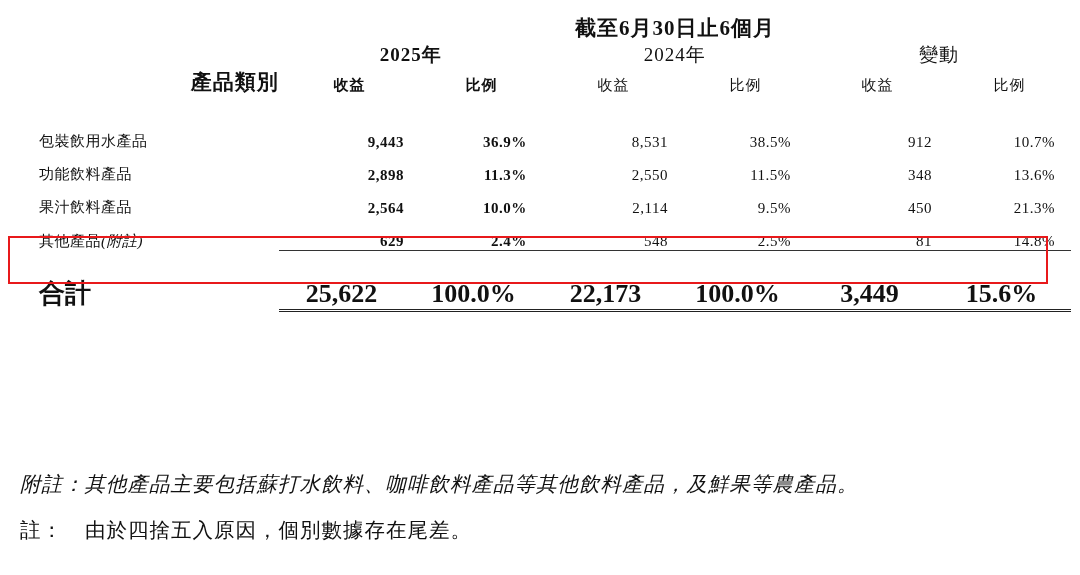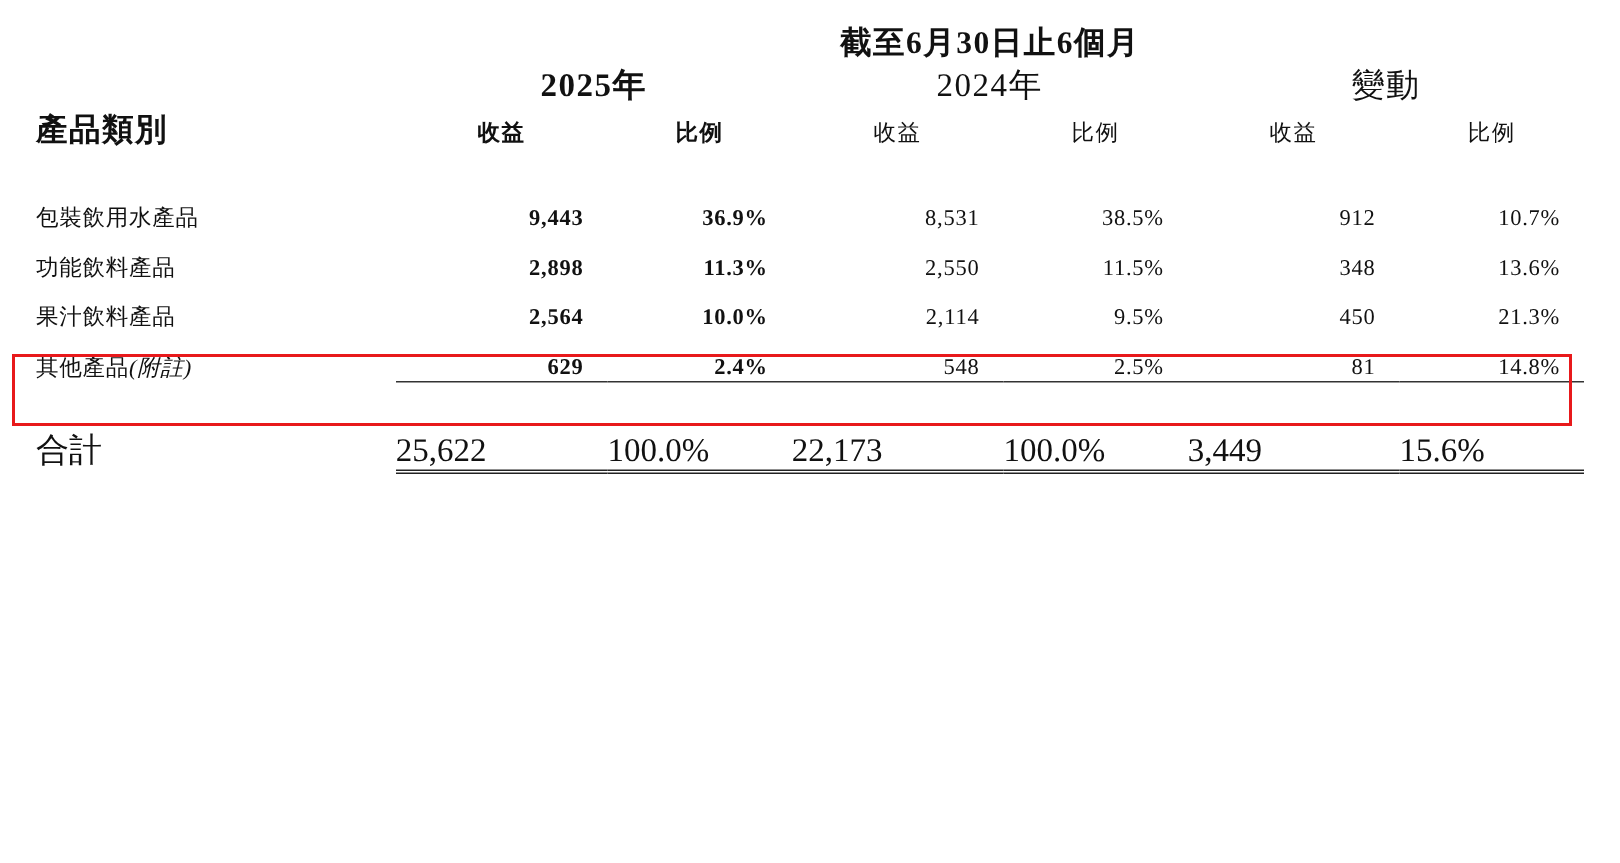--- a/index.html
+++ b/index.html
@@ -13,21 +13,21 @@
     font-family: "Liberation Serif", "DejaVu Serif", serif;
     color: #111111;
     position: relative;
     overflow: hidden;
   }
   .page {
     position: relative;
     width: 956px;
     height: 575px;
     box-sizing: border-box;
-    padding: 14px 24px 0 24px;
+    padding: 14px 24px 0 39px;
   }
 
   table.fin {
     width: 1032px;
     border-collapse: collapse;
     table-layout: fixed;
   }
   table.fin td, table.fin th {
     padding: 0;
     vertical-align: bottom;
@@ -40,37 +40,37 @@
 
   .hdr-span {
     text-align: center;
     font-weight: bold;
     font-size: 21px;
     padding-bottom: 4px;
     letter-spacing: 1px;
   }
   .yr {
     text-align: center;
-    font-size: 22px;
+    font-size: 19px;
     padding-bottom: 2px;
     letter-spacing: 1px;
   }
   .yr.bold { font-weight: bold; }
   .sub {
     text-align: center;
     font-size: 15px;
     line-height: 1.38;
     letter-spacing: 1px;
   }
   .sub.bold { font-weight: bold; }
   .label-col {
     font-size: 21px;
     font-weight: bold;
     letter-spacing: 1px;
-    text-align: left;
+    text-align: right;
     vertical-align: bottom;
     padding-bottom: 3px;
   }
 
   .hdr-row-tall td { height: 26px; }
 
   .gap-row td { height: 22px; }
 
   tr.data td {
     font-size: 15px;
@@ -91,27 +91,27 @@
 
   .note-italic { font-style: italic; }
 
   
   .uline {
     border-bottom: 1.5px solid #333;
   }
   .uline-pad td { height: 8px; }
 
   tr.total td {
-    font-size: 22px;
-    font-weight: normal;
+    font-size: 26px;
+    font-weight: bold;
     height: 44px;
     padding-top: 6px;
   }
   tr.total td.num {
-    text-align: left;
+    text-align: center;
     padding-right: 16px;
   }
   .dbl {
     border-bottom: 3px double #222;
   }
 
   
   .highlight-box {
     position: absolute;
     left: 8px;
@@ -230,14 +230,22 @@
         <td class="num dbl">22,173</td>
         <td class="num dbl">100.0%</td>
         <td class="num dbl">3,449</td>
         <td class="num dbl">15.6%</td>
       </tr>
     </tbody>
   </table>
 
   <div class="highlight-box"></div>
 
+  <div class="footnotes">
+    <div class="footnote">
+      <span class="fn-label">附註：</span><span class="fn-label">其他產品主要包括蘇打水飲料、咖啡飲料產品等其他飲料產品，及鮮果等農產品。</span>
+    </div>
+    <div class="footnote">
+      <span class="fn-label2">註：</span><span style="display:inline-block;width:22px"></span><span class="fn-label2">由於四捨五入原因，個別數據存在尾差。</span>
+    </div>
+  </div>
 
 </div>
 
 </body></html>

